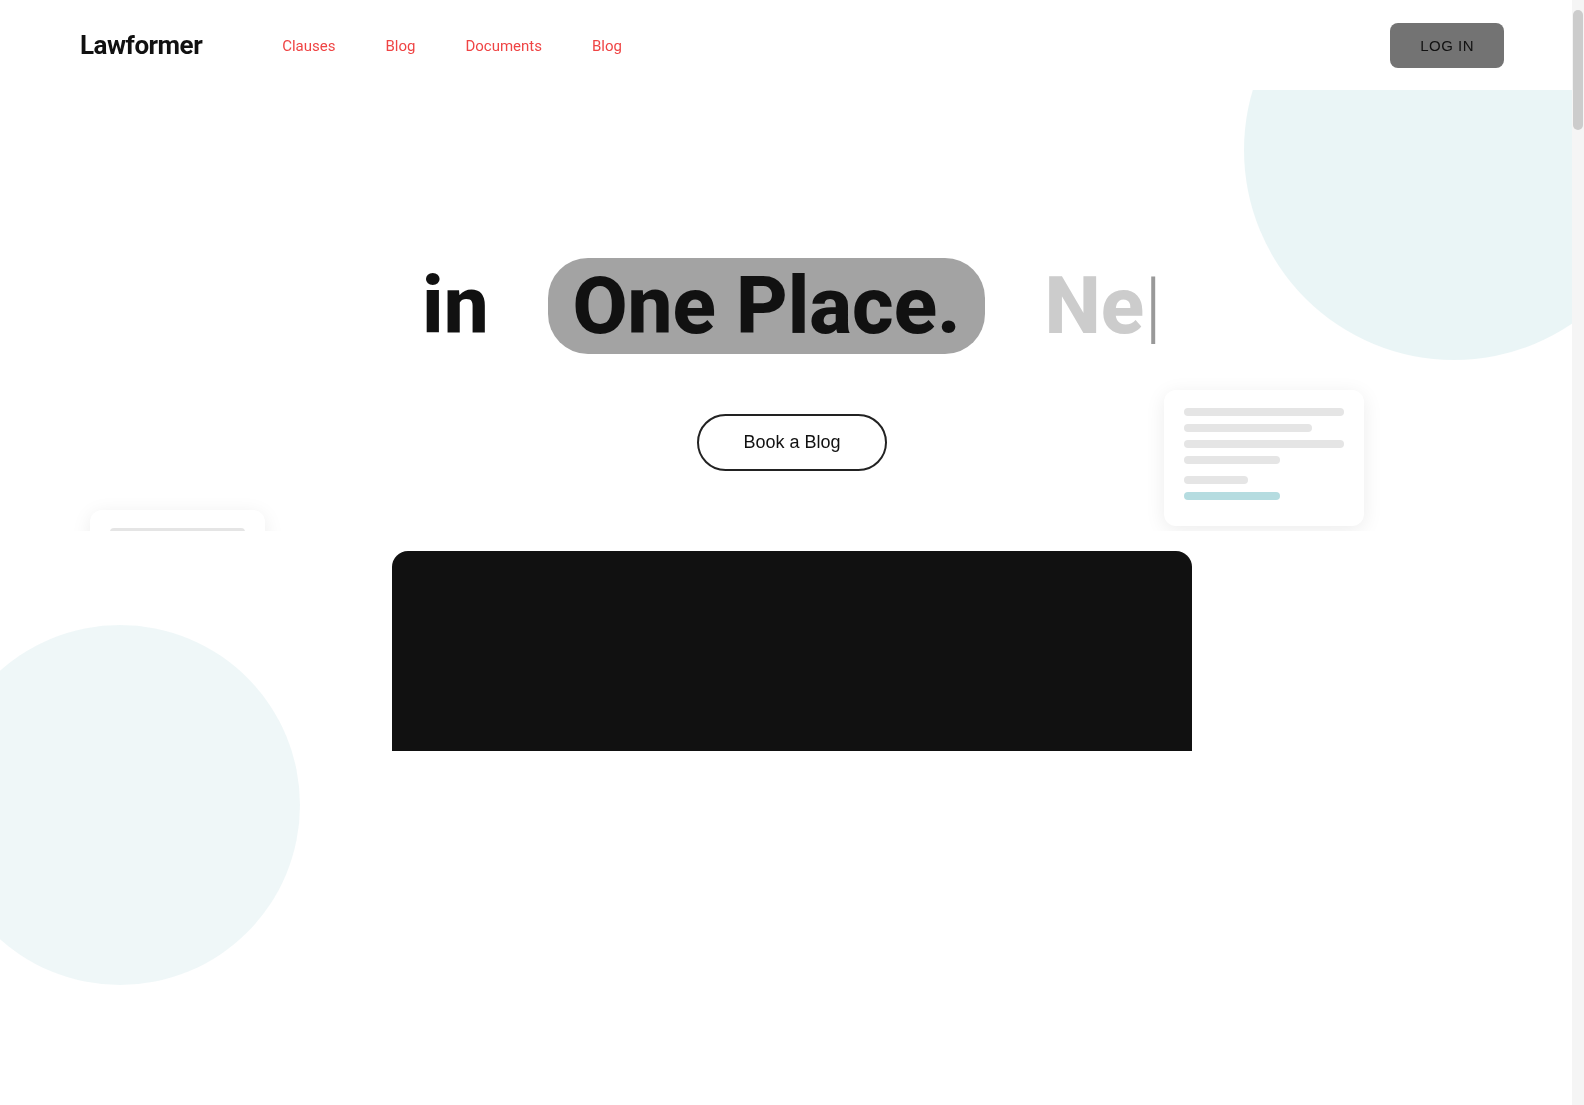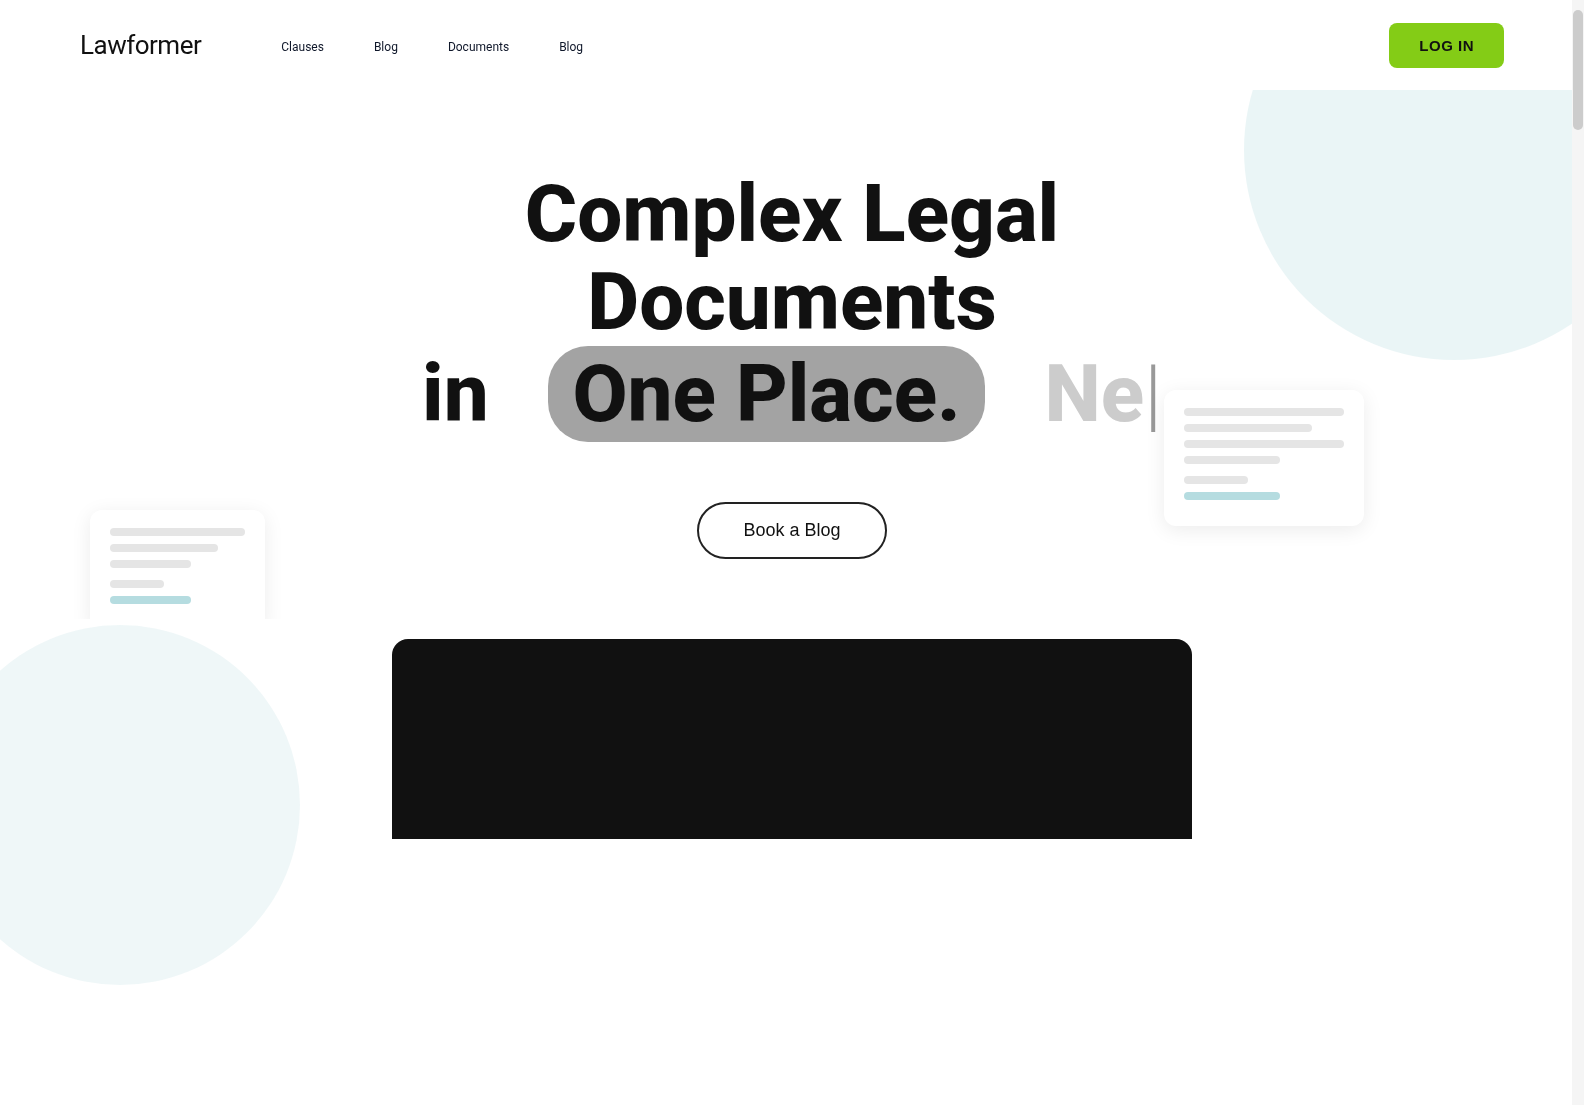--- a/index.html
+++ b/index.html
@@ -23,48 +23,48 @@
       align-items: center;
       padding: 0 80px;
       height: 90px;
       position: relative;
       z-index: 10;
       background: #ffffff;
     }
 
     .logo {
       font-size: 26px;
-      font-weight: 400;
+      font-weight: 700;
       color: #111;
       letter-spacing: -0.5px;
       margin-right: 80px;
     }
 
     .nav-links {
       display: flex;
       gap: 50px;
       list-style: none;
       flex: 1;
     }
 
     .nav-links a {
       text-decoration: none;
-      color: #0f172a;
-      font-size: 12px;
+      color: #ef4444;
+      font-size: 15px;
       font-weight: 400;
     }
 
     .login-btn {
-      background: #84cc16;
+      background: #737373;
       color: #111;
       border: none;
       padding: 14px 30px;
       border-radius: 8px;
       font-size: 15px;
-      font-weight: 700;
+      font-weight: 400;
       letter-spacing: 0.5px;
       cursor: pointer;
     }
 
     
     .bg-circle-top-right {
       position: absolute;
       top: -60px;
       right: -80px;
       width: 420px;
@@ -254,21 +254,20 @@
   <div class="doc-card doc-card-right">
     <div class="doc-line full"></div>
     <div class="doc-line medium"></div>
     <div class="doc-line full"></div>
     <div class="doc-line short"></div>
     <div class="doc-line tiny"></div>
     <div class="doc-line accent short"></div>
   </div>
 
   <h1 class="hero-title">
-    <span>Complex Legal Documents</span>
     <br>
     <span>in</span>
     &nbsp;
     <span class="highlight">One Place.</span>
     &nbsp;
     <span class="typing">
       <span>Ne</span><span class="cursor">|</span>
     </span>
   </h1>
 

